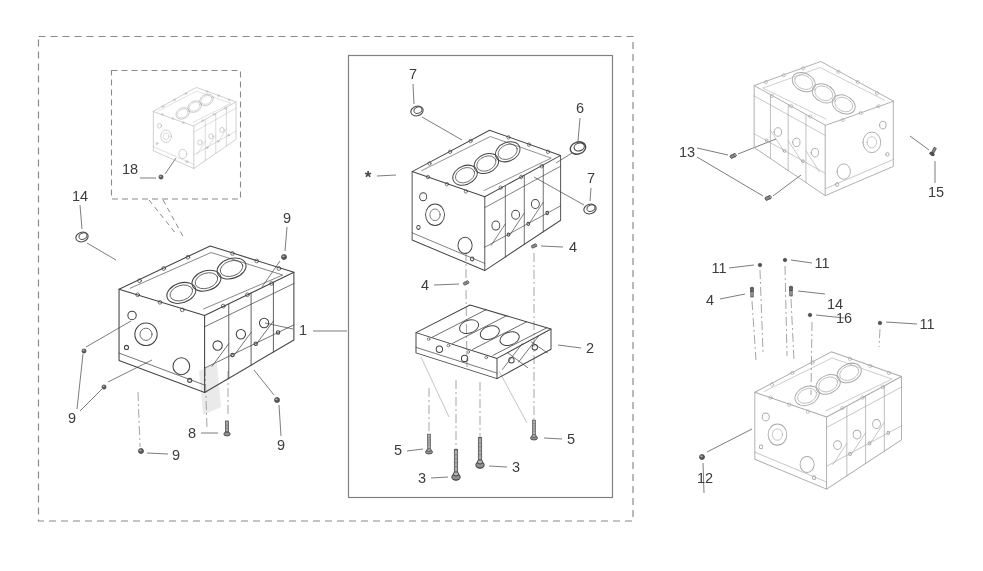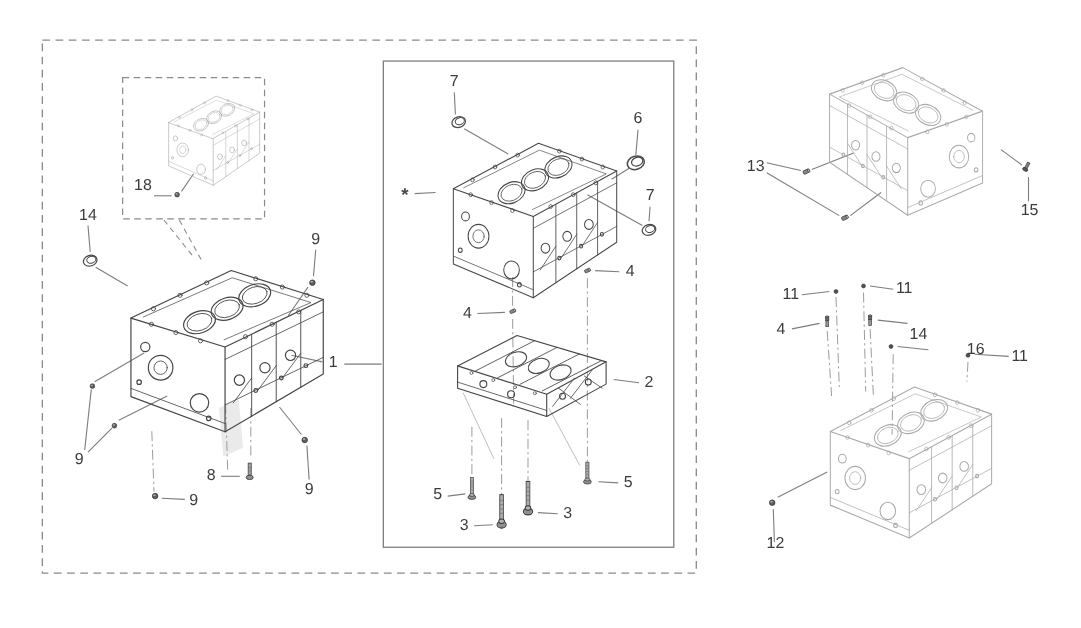--- a/index.html
+++ b/index.html
@@ -268,17 +268,17 @@
 <div class="callout" style="left:398px;top:450px">5</div>
 <div class="callout" style="left:422px;top:478px">3</div>
 <div class="callout" style="left:516px;top:467px">3</div>
 <div class="callout" style="left:571px;top:439px">5</div>
 <div class="callout" style="left:687px;top:152px">13</div>
 <div class="callout" style="left:936px;top:192px">15</div>
 <div class="callout" style="left:719px;top:268px">11</div>
 <div class="callout" style="left:822px;top:263px">11</div>
 <div class="callout" style="left:710px;top:300px">4</div>
 <div class="callout" style="left:835px;top:304px">14</div>
-<div class="callout" style="left:887px;top:318px">16</div>
+<div class="callout" style="left:844px;top:318px">16</div>
 <div class="callout" style="left:927px;top:324px">11</div>
-<div class="callout" style="left:705px;top:494px">12</div>
+<div class="callout" style="left:705px;top:478px">12</div>
 
 </div>
 
 </body></html>

